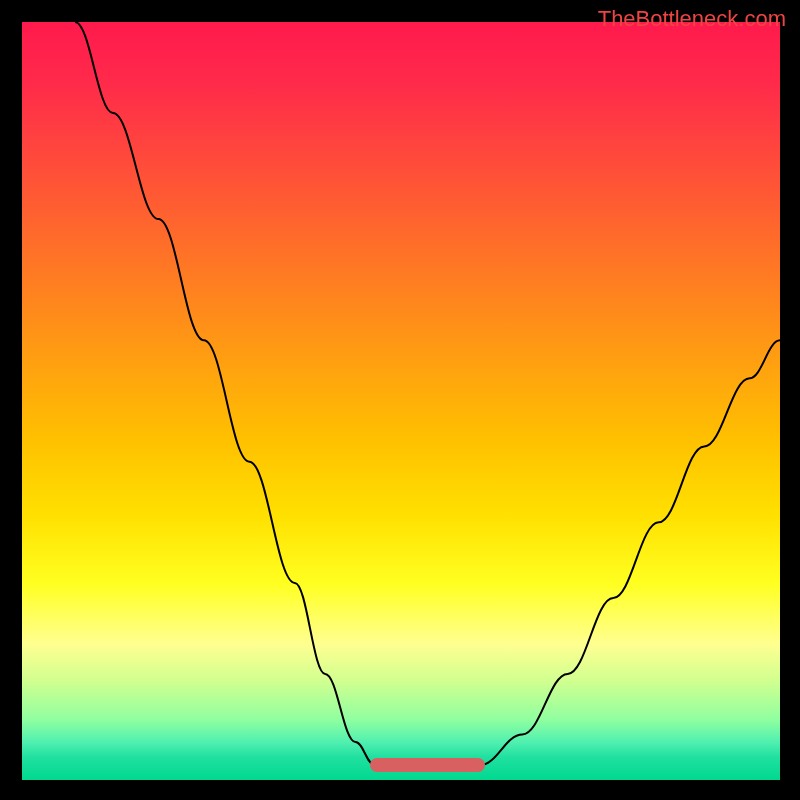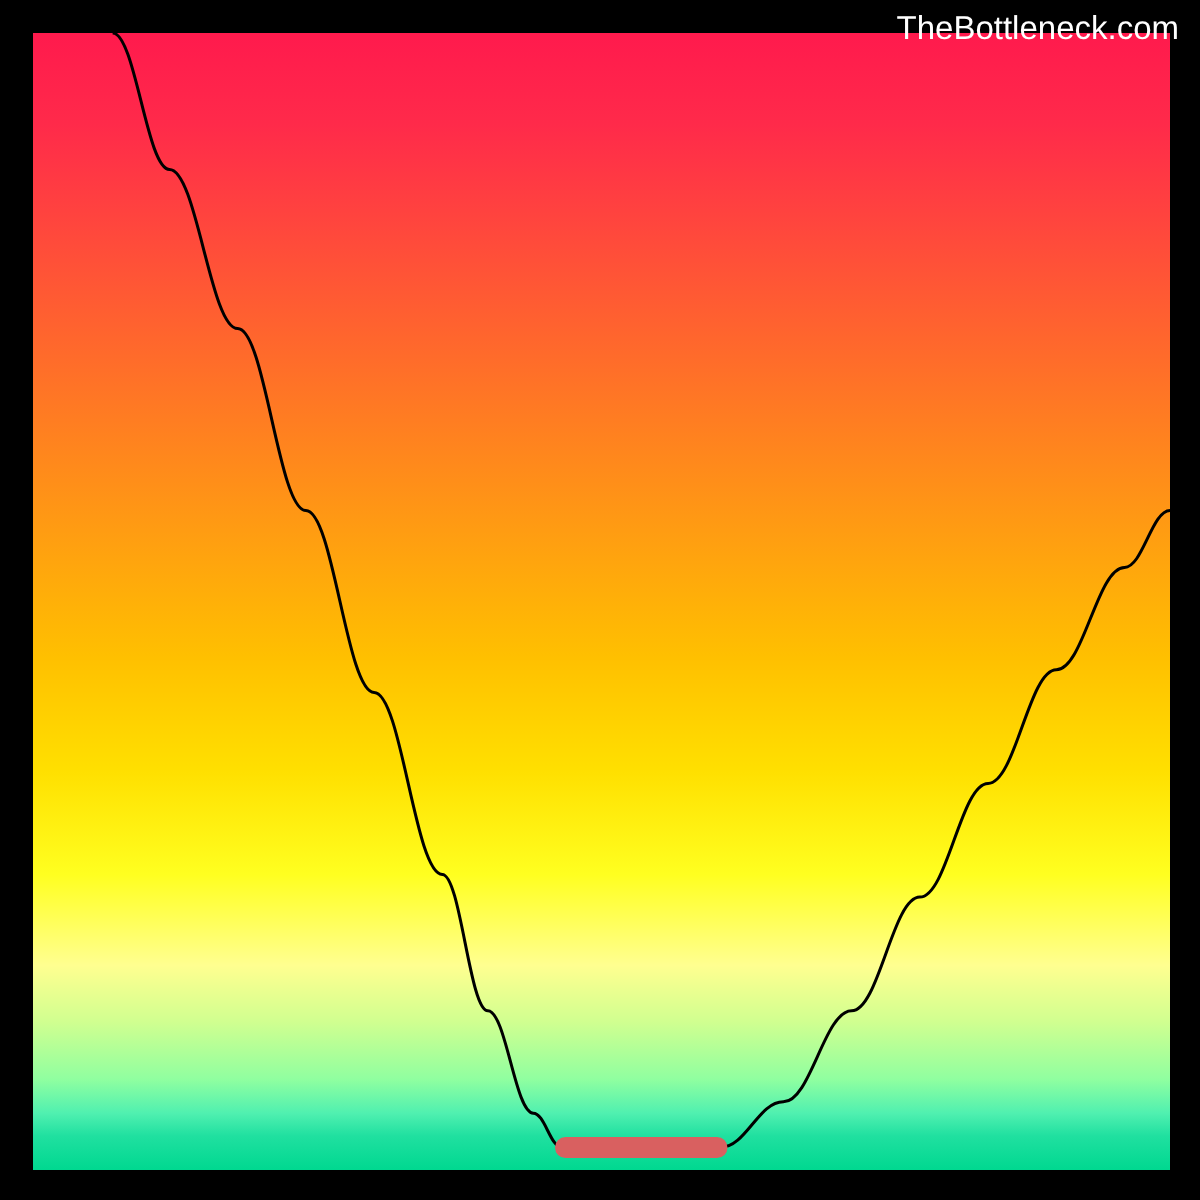--- a/index.html
+++ b/index.html
@@ -1,17 +1,17 @@
 <!DOCTYPE html>
 <html><head>
 <meta charset="utf-8">
 <style>
   * { margin: 0; padding: 0; box-sizing: border-box; }
   body { width: 800px; height: 800px; background: #000; position: relative; font-family: Arial, sans-serif; }
-  .watermark { position: absolute; top: 6px; right: 14px; font-size: 22px; color: #ffffff; font-weight: 500; z-index: 10; }
+  .watermark { position: absolute; top: 6px; right: 14px; font-size: 22px; color: #ef4444; font-weight: 500; z-index: 10; }
   .plot-area { position: absolute; left: 22px; top: 22px; width: 758px; height: 758px; overflow: hidden; }
   .gradient-bg { position: absolute; inset: 0; background: linear-gradient(to bottom,
     #ff1a4d 0%,
     #ff2a4a 8%,
     #ff4040 15%,
     #ff6030 25%,
     #ff8020 35%,
     #ffa010 45%,
     #ffc000 55%,
     #ffe000 65%,

